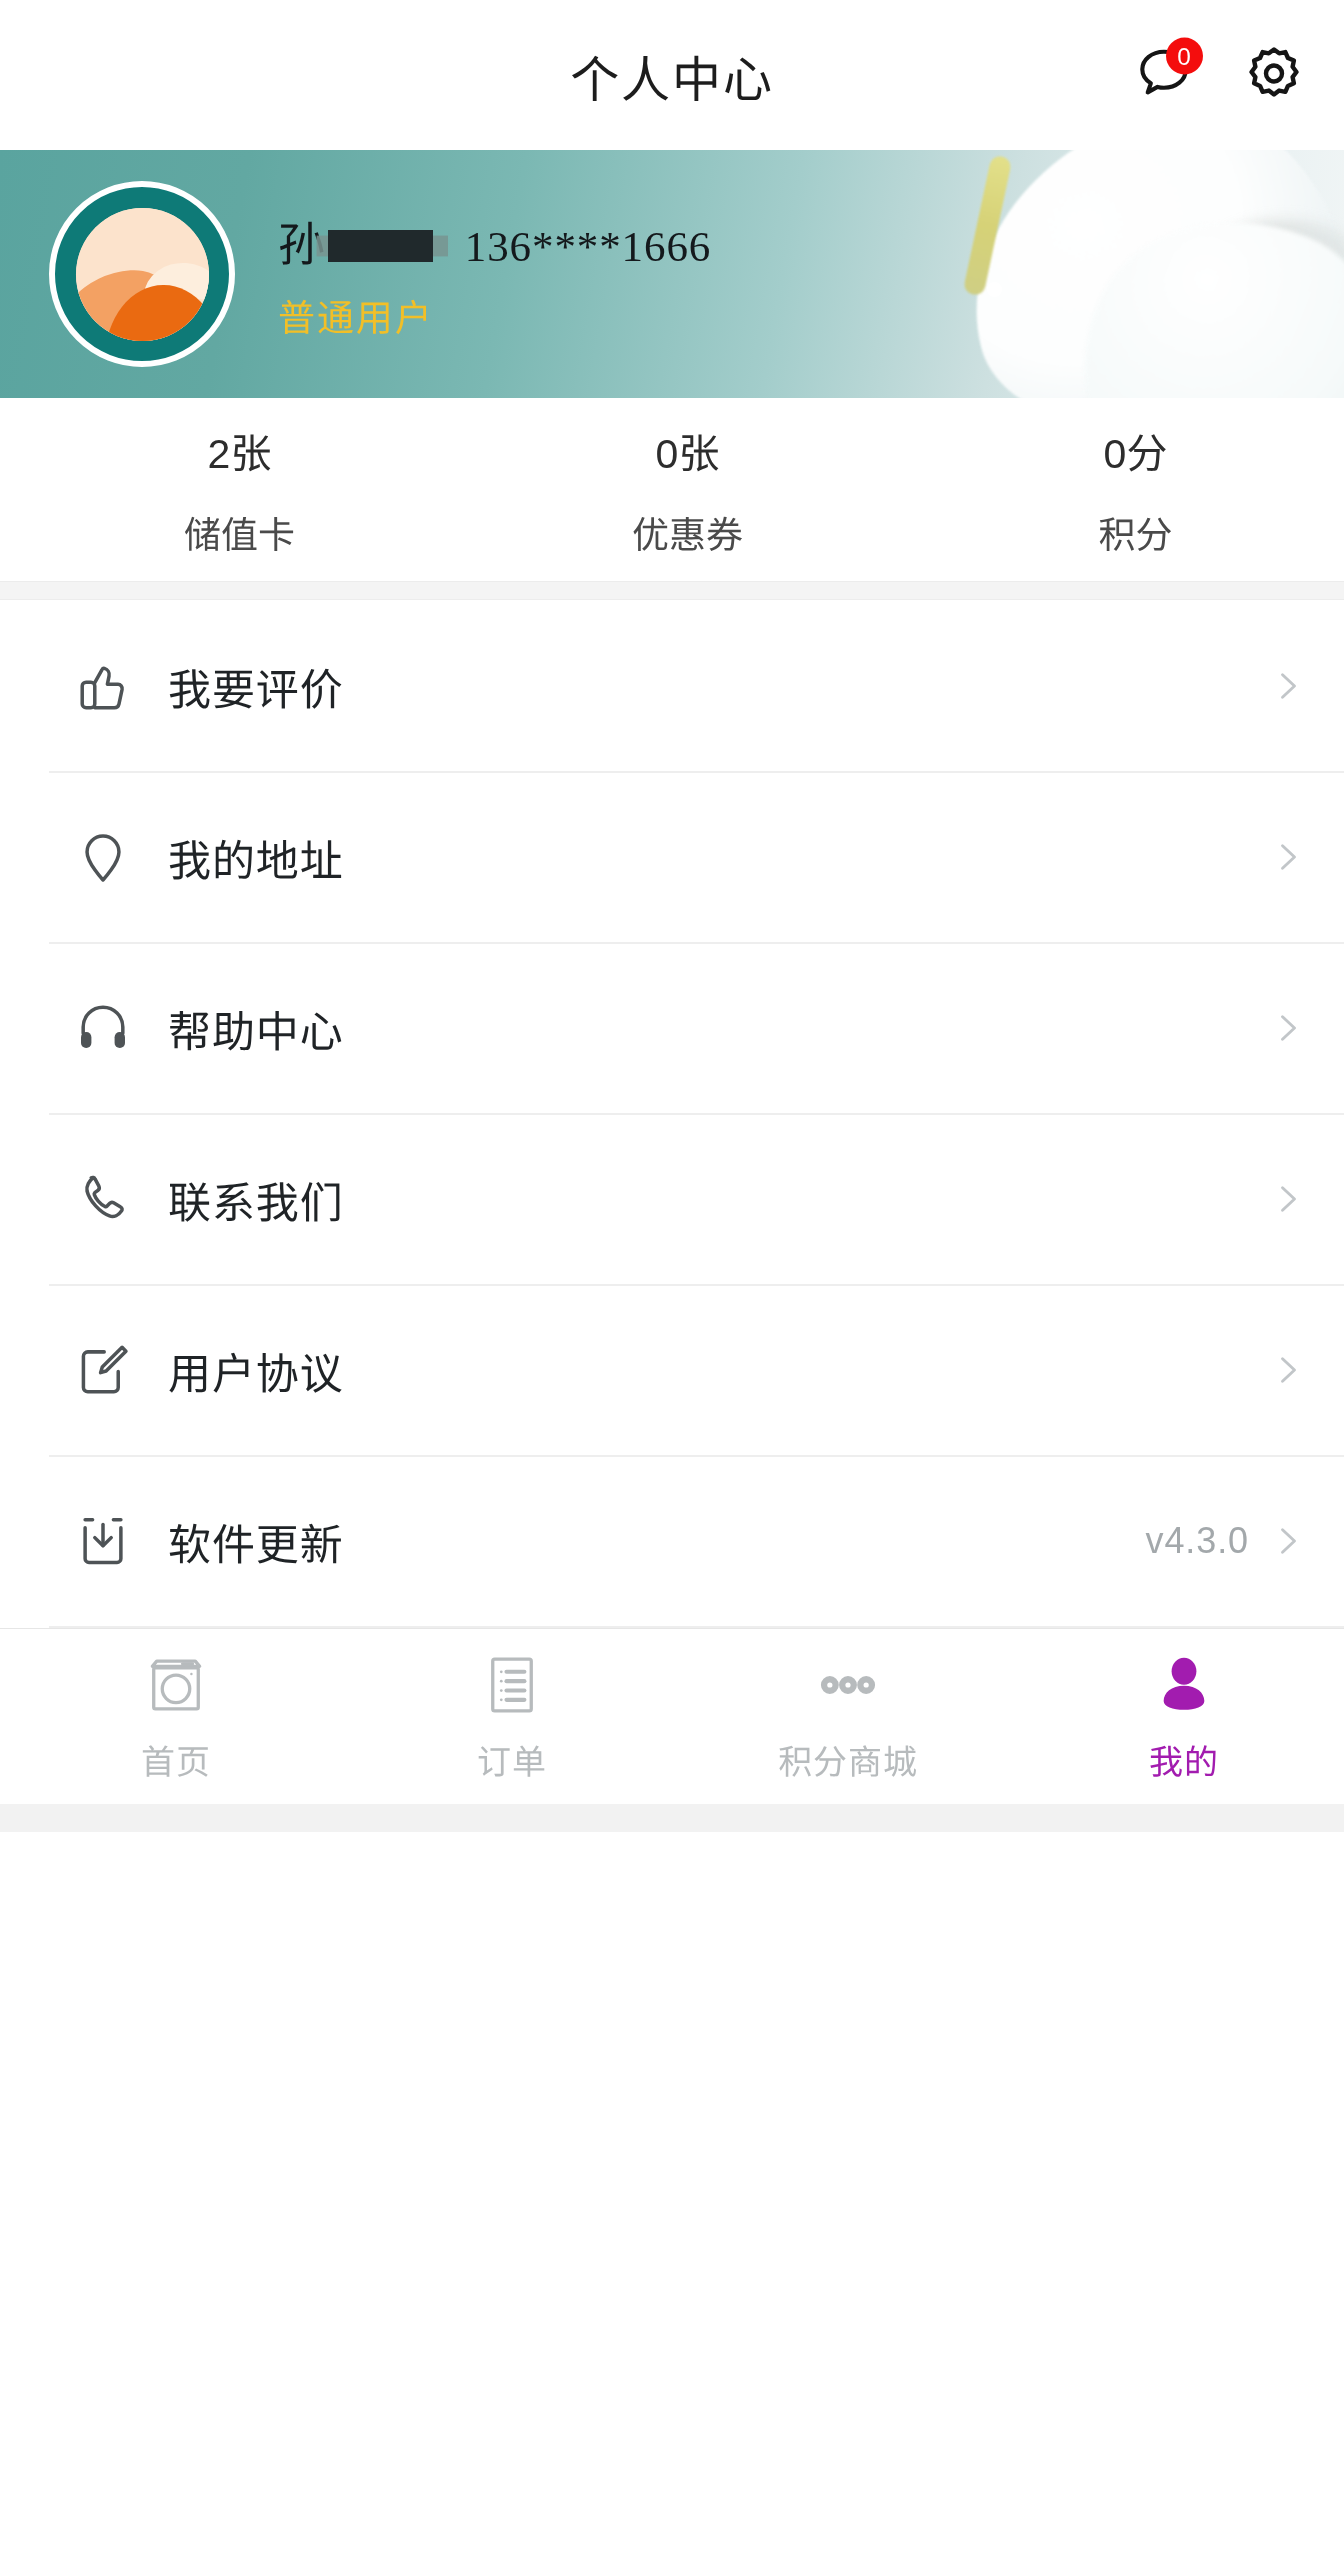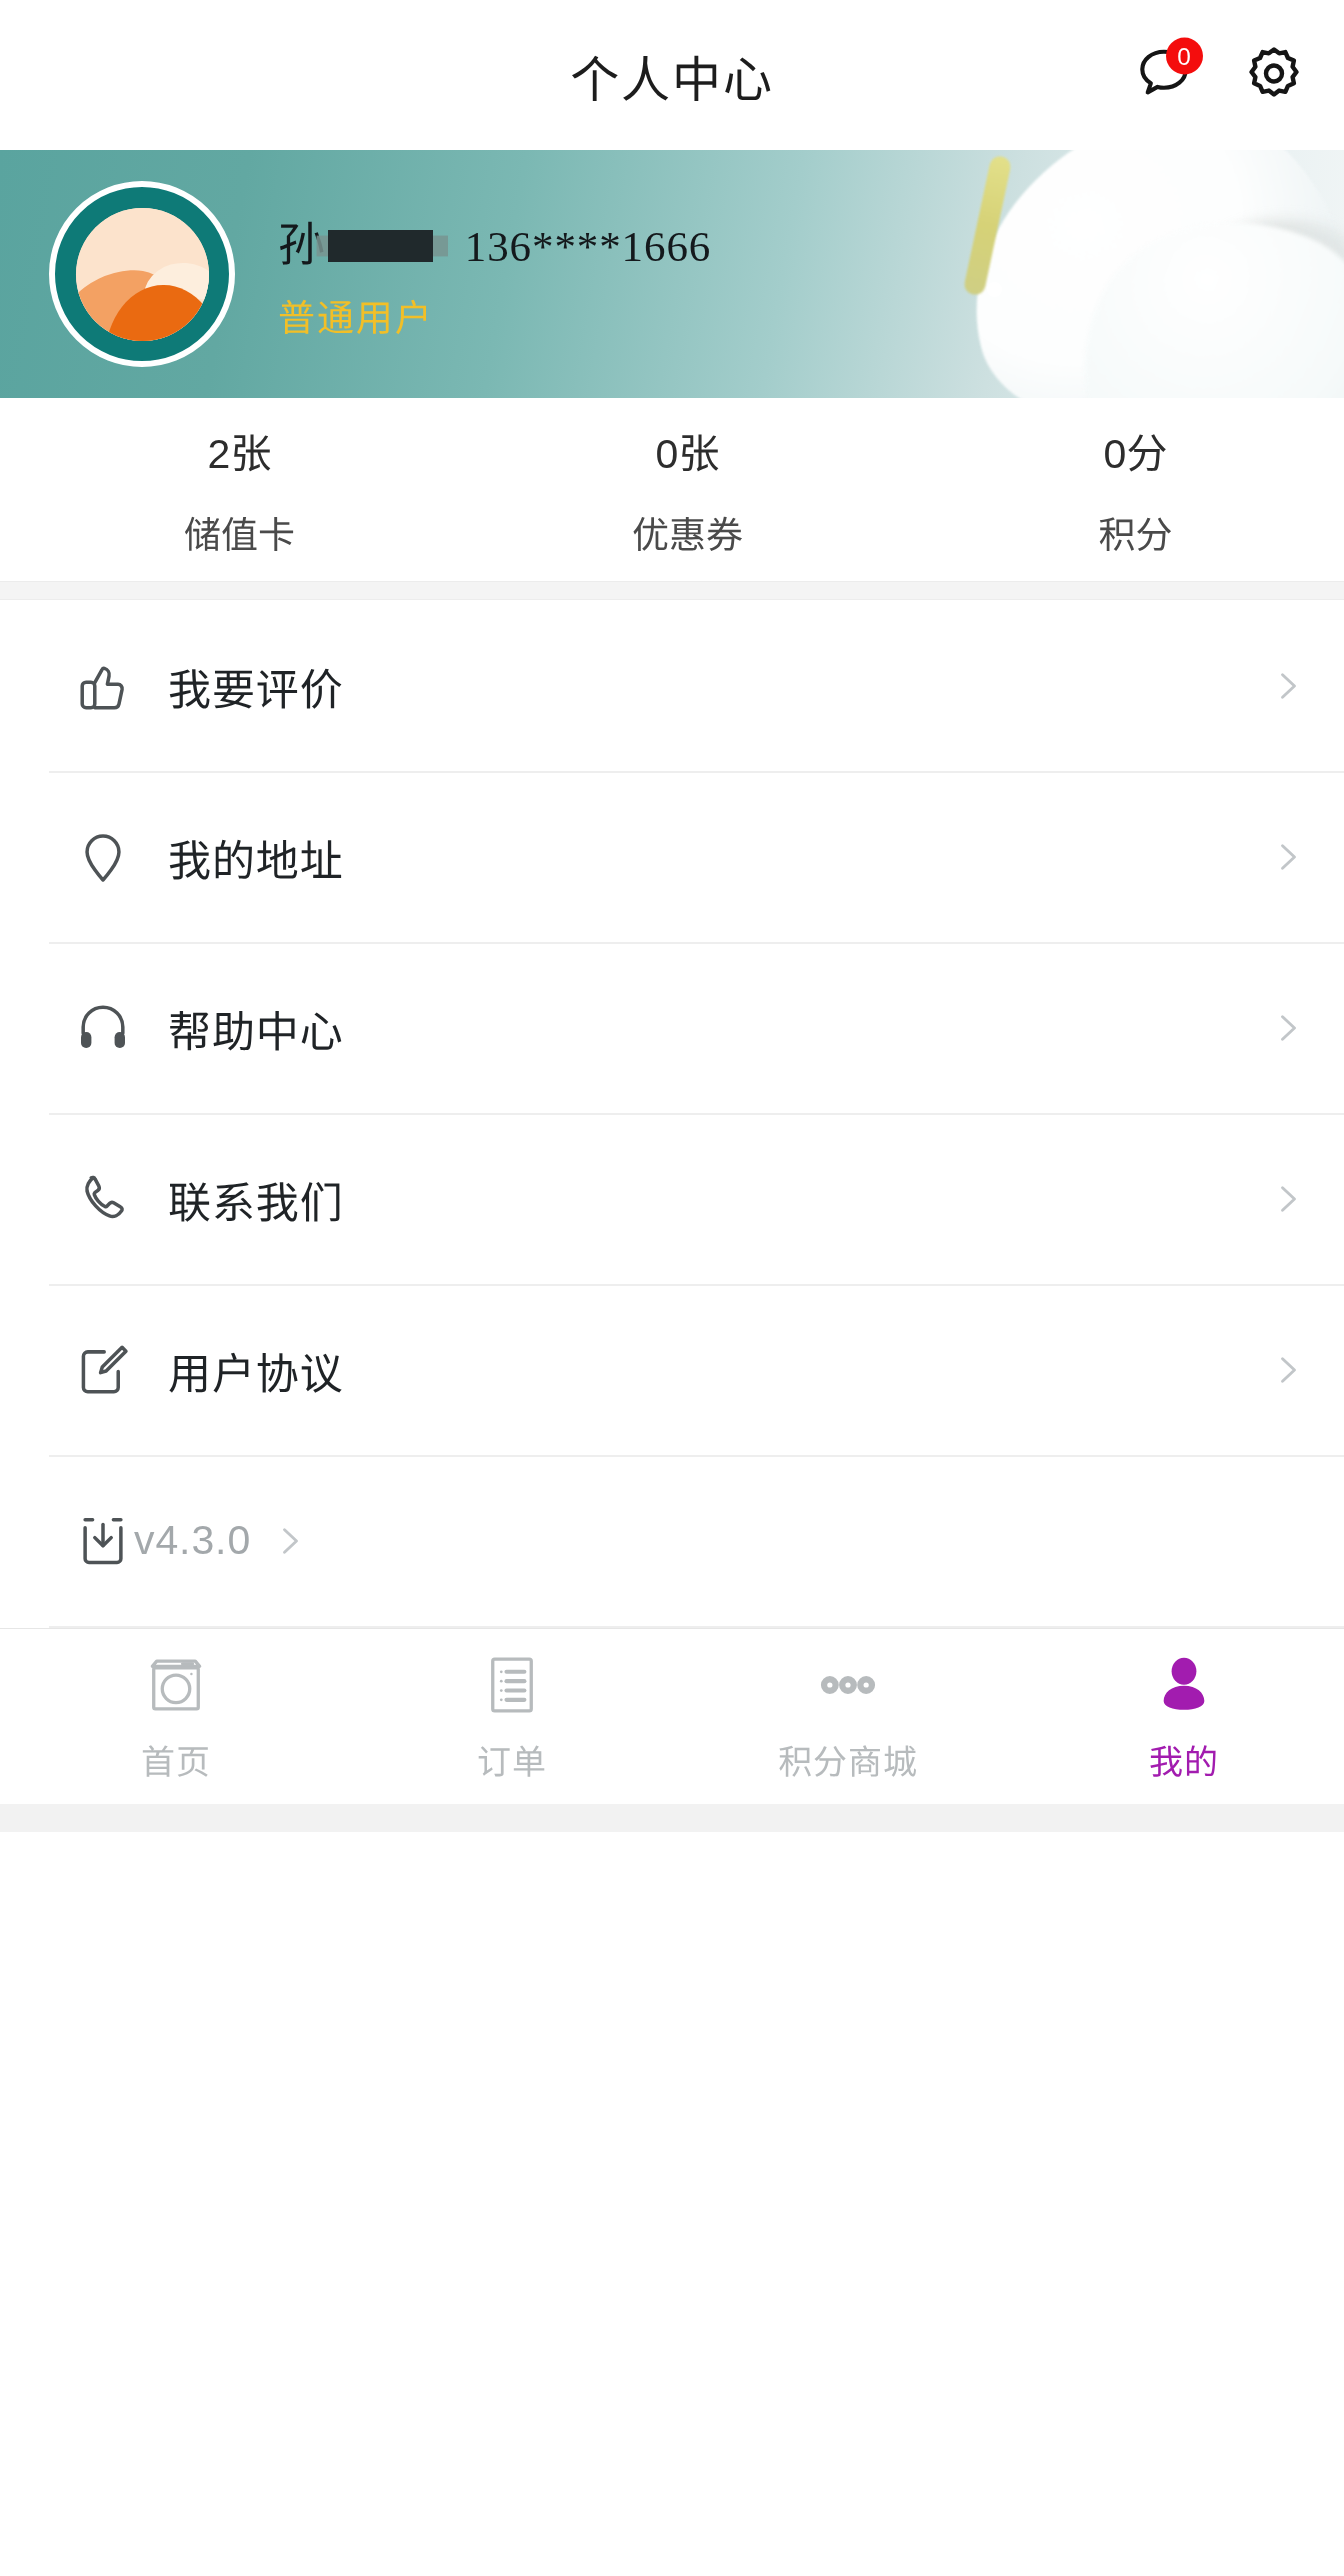--- a/index.html
+++ b/index.html
@@ -260,21 +260,21 @@
     color:#4e5356;
   }
   .mi-label {
     margin-left:34px;
     font-size:43px;
     color:#1f2326;
     letter-spacing:0.9px;
     flex:1 1 auto;
   }
   .mi-value {
-    font-size:41px;
+    font-size:36px;
     color:#a3a8ab;
     margin-right:19px;
     letter-spacing:0.9px;
   }
   .mi-arrow {
     width:37px; height:37px;
     flex:0 0 37px;
     display:flex; align-items:center; justify-content:center;
     color:#c2c6c9;
   }
@@ -482,20 +482,21 @@
 
     <div class="menu-item">
       <span class="mi-icon">
         <svg width="58" height="58" viewBox="0 0 24 24" fill="none" stroke="currentColor" stroke-width="1.45" stroke-linecap="round" stroke-linejoin="round">
           <path d="M4.6 3.2h3.1M16.3 3.2h3.1"></path>
           <path d="M4.6 6.5v12.8a1.6 1.6 0 0 0 1.6 1.6h11.6a1.6 1.6 0 0 0 1.6-1.6V6.5"></path>
           <path d="M12 5.2v8.6"></path>
           <polyline points="8.6 10.6 12 14 15.4 10.6"></polyline>
         </svg>
       </span>
+      <span class="mi-label">软件更新</span>
       <span class="mi-value">v4.3.0</span>
       <span class="mi-arrow">
         <svg width="36" height="36" viewBox="0 0 24 24" fill="none" stroke="currentColor" stroke-width="1.9" stroke-linecap="round" stroke-linejoin="round">
           <polyline points="9 4.5 17 12 9 19.5"></polyline>
         </svg>
       </span>
     </div>
 
     <div class="menu-list-end"></div>
 

